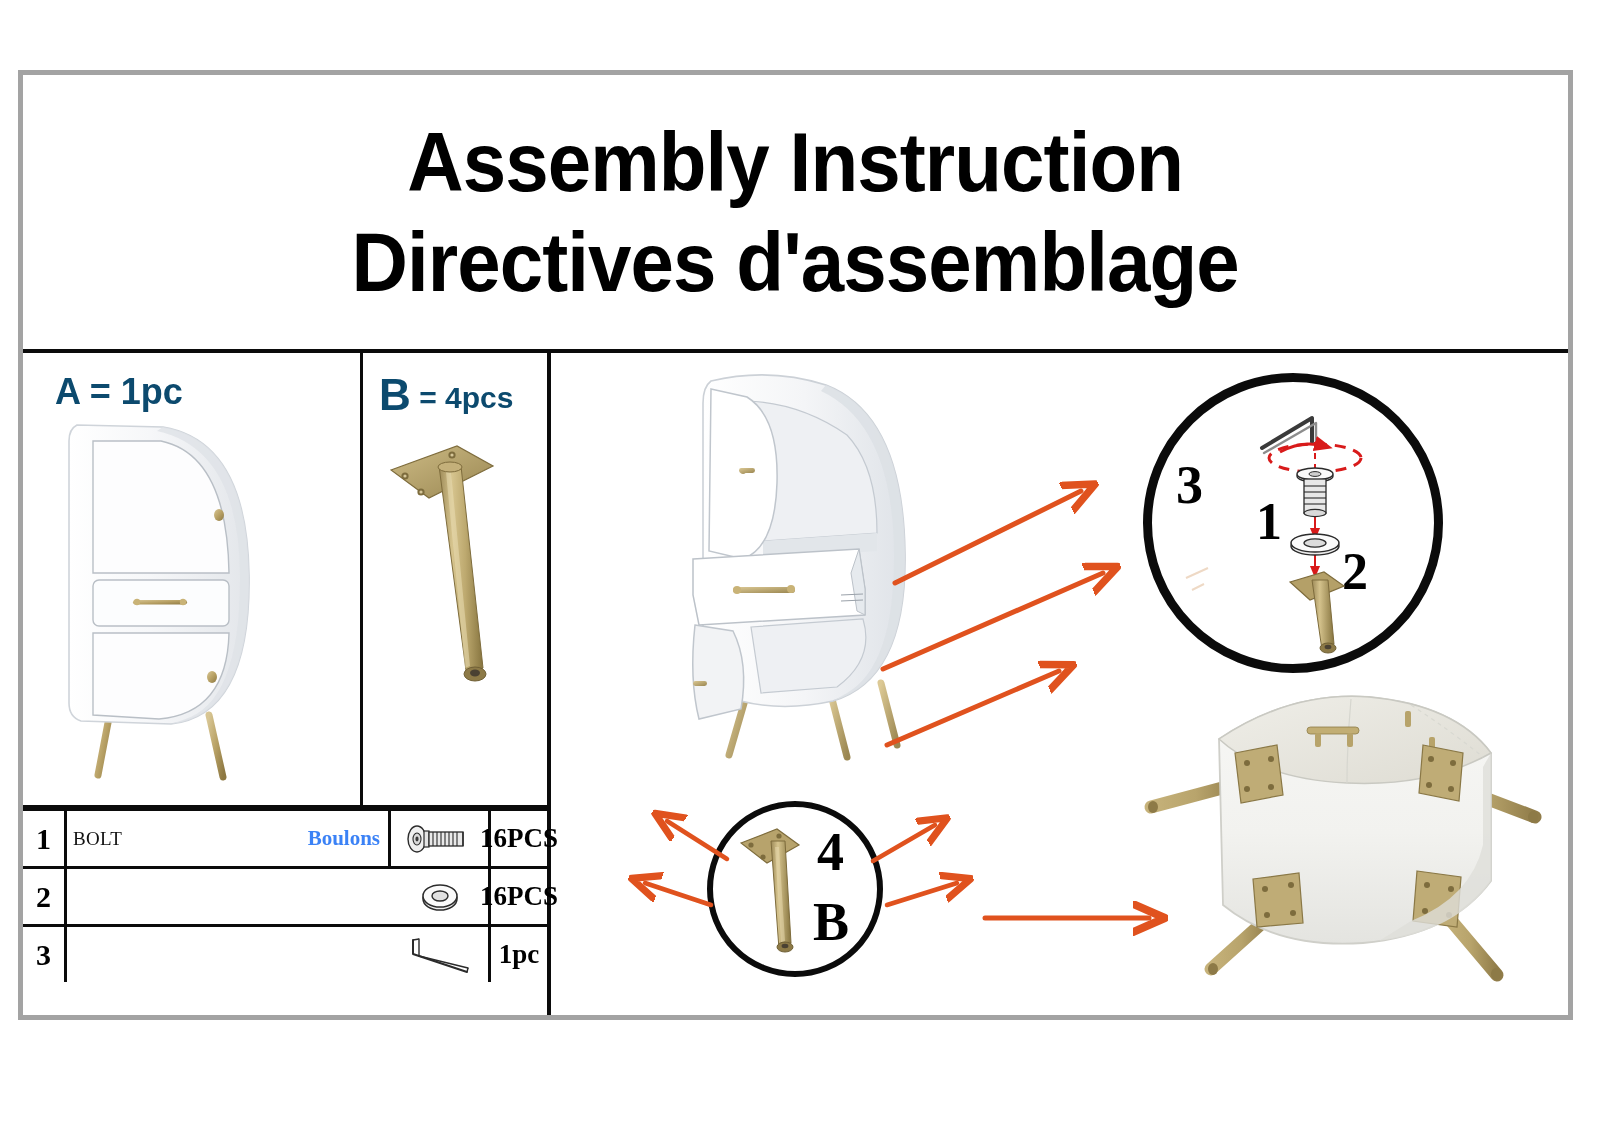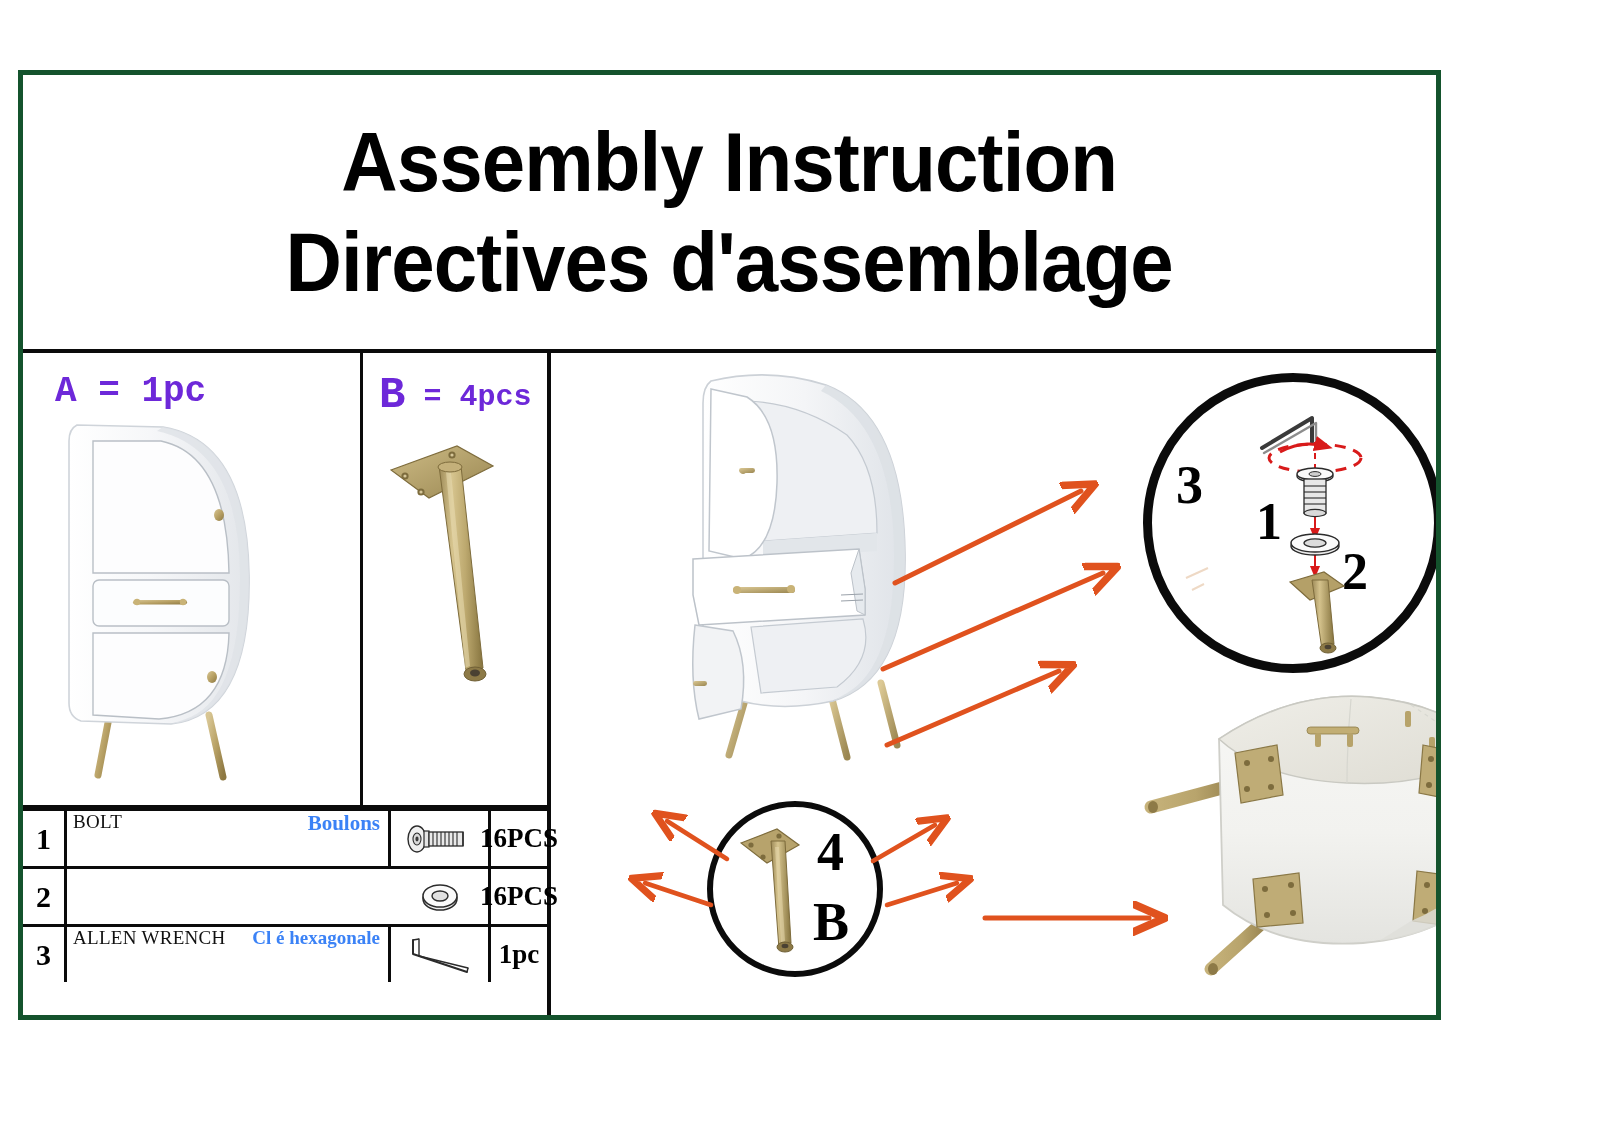--- a/index.html
+++ b/index.html
@@ -3,22 +3,22 @@
 <meta charset="utf-8">
 <title>Assembly Instruction</title>
 <style>
   html,body{margin:0;padding:0;background:#ffffff;}
   body{width:1600px;height:1133px;font-family:"Liberation Serif",serif;overflow:hidden;}
 
   #sheet{position:relative;width:1600px;height:1133px;background:#fff;}
 
   
   #frame{
-    position:absolute;left:18px;top:70px;width:1423px;height:950px;
-    border:5px solid #14532d;box-sizing:border-box;background:#fff;
+    position:absolute;left:18px;top:70px;width:1555px;height:950px;
+    border:5px solid #a3a3a3;box-sizing:border-box;background:#fff;
   }
 
   
   #title-band{
     position:absolute;left:0;top:0;width:100%;height:278px;
     border-bottom:4px solid #0b0b0b;box-sizing:border-box;
     display:flex;flex-direction:column;align-items:center;justify-content:center;
   }
   .title-line{
     font-family:"Liberation Sans",sans-serif;
@@ -41,35 +41,35 @@
     overflow:hidden;
   }
 
   
   #parts-panel{position:absolute;left:0;top:0;width:100%;height:455px;
                border-bottom:3px solid #0b0b0b;box-sizing:border-box;}
   #panel-a{position:absolute;left:0;top:0;width:340px;height:100%;
            border-right:3px solid #0b0b0b;box-sizing:border-box;}
   #panel-b{position:absolute;left:340px;top:0;right:0;height:100%;margin-top:9px;}
 
-  .part-label{position:absolute;font-family:Liberation Mono, monospace;font-weight:bold;color:#6d28d9;white-space:nowrap;}
+  .part-label{position:absolute;font-family:Liberation Sans, sans-serif;font-weight:bold;color:#0c4a6e;white-space:nowrap;}
   #label-a{left:32px;top:18px;font-size:36px;}
   #label-b{left:16px;top:8px;font-size:30px;}
   #label-b .big{font-size:44px;font-weight:bold;vertical-align:-2px;}
 
   
   #bom{position:absolute;left:0;top:455px;right:0;bottom:0;}
   .bom-row{position:absolute;left:0;right:0;height:58px;box-sizing:border-box;
            border-top:3px solid #0b0b0b;}
   .bom-row:last-child{border-bottom:none;}
   .c-no{position:absolute;left:0;top:0;width:44px;height:100%;
         display:flex;align-items:center;justify-content:center;
         font-size:30px;font-weight:bold;border-right:3px solid #0b0b0b;box-sizing:border-box;}
   .c-name{position:absolute;left:44px;top:0;width:324px;height:100%;
-          display:flex;align-items:flex-start;border-right:3px solid #0b0b0b;box-sizing:border-box;padding:0 6px;}
+          display:flex;align-items:center;border-right:3px solid #0b0b0b;box-sizing:border-box;padding:0 6px;}
   .c-name .en{font-size:19px;letter-spacing:.3px;color:#111;}
   .c-name .fr{font-size:21px;font-weight:bold;color:#3b82f6;margin-left:auto;padding-right:2px;}
   .c-icon{position:absolute;left:368px;top:0;width:100px;height:100%;
           display:flex;align-items:center;justify-content:center;border-right:3px solid #0b0b0b;box-sizing:border-box;}
   .c-qty{position:absolute;left:468px;top:0;right:0;height:100%;
          display:flex;align-items:center;justify-content:center;
          font-size:27px;font-weight:bold;}
 
   
   .abs{position:absolute;}
@@ -216,24 +216,20 @@
                 <ellipse cx="27" cy="21" rx="17" ry="11" fill="#efefef" stroke="#2b2b2b" stroke-width="1.5"></ellipse>
                 <ellipse cx="27" cy="18" rx="17" ry="11" fill="#fafafa" stroke="#2b2b2b" stroke-width="1.5"></ellipse>
                 <ellipse cx="27" cy="18" rx="8" ry="5" fill="#e0e0e0" stroke="#2b2b2b" stroke-width="1.4"></ellipse>
               </svg>
             </div>
             <div class="c-qty">16PCS</div>
           </div>
 
           <div class="bom-row" style="top:116px;">
             <div class="c-no">3</div>
-            <div class="c-name">
-              <span class="en">ALLEN WRENCH</span>
-              <span class="fr" style="font-size:19px;">Cl é  hexagonale</span>
-            </div>
             <div class="c-icon">
               <svg width="78" height="42" viewBox="0 0 78 42">
                 <path d="M12 6 L12 20 L66 38" fill="none" stroke="#2b2b2b" stroke-width="2" stroke-linecap="round" stroke-linejoin="round"></path>
                 <path d="M18 5 L18 22 L67 34" fill="none" stroke="#2b2b2b" stroke-width="1.4" stroke-linecap="round" stroke-linejoin="round"></path>
                 <path d="M12 6 L18 5" stroke="#2b2b2b" stroke-width="1.4"></path>
                 <path d="M66 38 L67 34" stroke="#2b2b2b" stroke-width="1.4"></path>
               </svg>
             </div>
             <div class="c-qty">1pc</div>
           </div>

